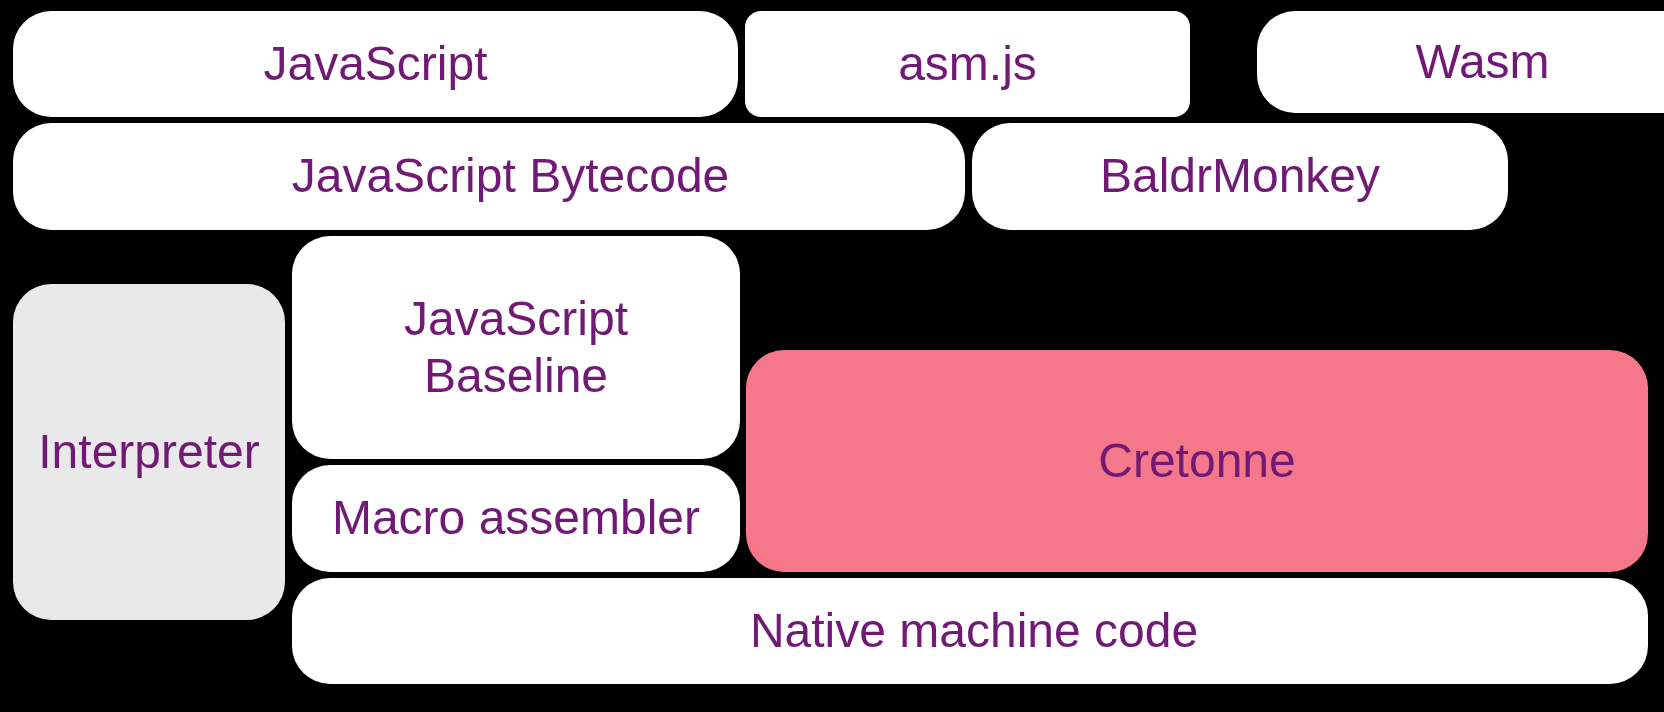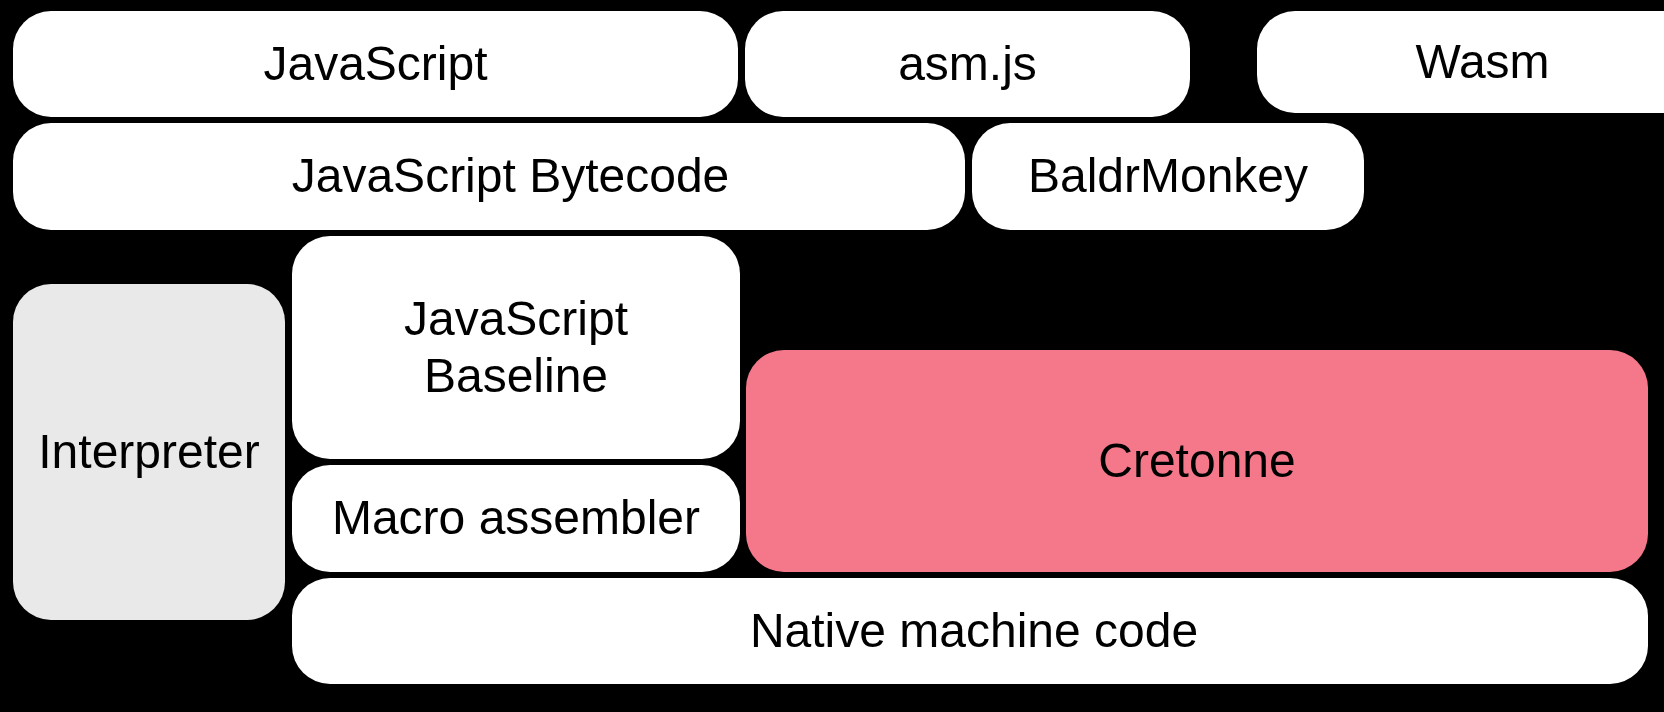--- a/index.html
+++ b/index.html
@@ -12,53 +12,53 @@
     width: 1664px;
     height: 712px;
     background: #000;
     overflow: hidden;
     font-family: "Liberation Sans", sans-serif;
   }
   .node {
     position: absolute;
     border-radius: 38px;
     background: #fff;
-    color: #000000;
+    color: #701a75;
     font-size: 48px;
     line-height: 1.17;
     display: flex;
     align-items: center;
     justify-content: center;
     text-align: center;
     box-sizing: border-box;
     white-space: nowrap;
   }
   
   .n-javascript          { left: 13px;   top: 11px;  width: 725px;  height: 106px; }
   .n-asm-js              { left: 745px;  top: 11px;  width: 445px;  height: 106px; }
   .n-wasm                { left: 1257px; top: 11px;  width: 451px;  height: 102px; }
   
   .n-javascript-bytecode { left: 13px;   top: 123px; width: 952px;  height: 107px; padding-left: 43px; }
-  .n-baldrmonkey         { left: 972px;  top: 123px; width: 392px;  height: 107px; text-align: right; }
+  .n-baldrmonkey         { left: 972px;  top: 123px; width: 536px;  height: 107px; text-align: right; }
   
   .n-interpreter         { left: 13px;   top: 236px; width: 272px;  height: 336px; margin-top: 48px; }
   .n-javascript-baseline { left: 292px;  top: 236px; width: 448px;  height: 223px;
                            white-space: normal; padding: 0 46px; }
   .n-ion-mir             { left: 746px;  top: 236px; width: 447px;  height: 107px; }
   .n-cretonne            { left: 746px;  top: 350px; width: 902px;  height: 222px; }
   .n-macro-assembler     { left: 292px;  top: 465px; width: 448px;  height: 107px; }
   
   .n-native-machine-code { left: 292px;  top: 578px; width: 1356px; height: 106px; padding-left: 8px; }
 </style>
 </head>
 <body>
 
 <div class="stage" style="background: rgb(0, 0, 0);">
   <div class="node n-javascript" style="background: rgb(255, 255, 255);">JavaScript</div>
-  <div class="node n-asm-js" style="background: rgb(255, 255, 255);">asm.js</div>
+  <div class="node n-asm-js" style="background: rgb(255, 255, 255); border-radius: 16px;">asm.js</div>
   <div class="node n-wasm" style="background: rgb(255, 255, 255);">Wasm</div>
 
   <div class="node n-javascript-bytecode" style="background: rgb(255, 255, 255);">JavaScript Bytecode</div>
   <div class="node n-baldrmonkey" style="background: rgb(255, 255, 255);">BaldrMonkey</div>
 
   <div class="node n-interpreter" style="background: rgb(233, 233, 233);">Interpreter</div>
   <div class="node n-javascript-baseline" style="background: rgb(255, 255, 255);">JavaScript Baseline</div>
   <div class="node n-cretonne" style="background: rgb(245, 120, 138);">Cretonne</div>
   <div class="node n-macro-assembler" style="background: rgb(255, 255, 255);">Macro assembler</div>
 

